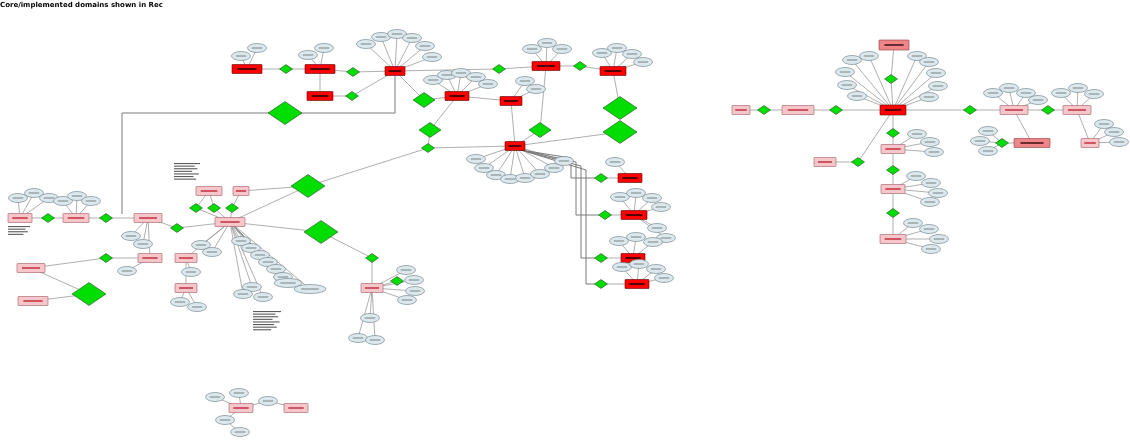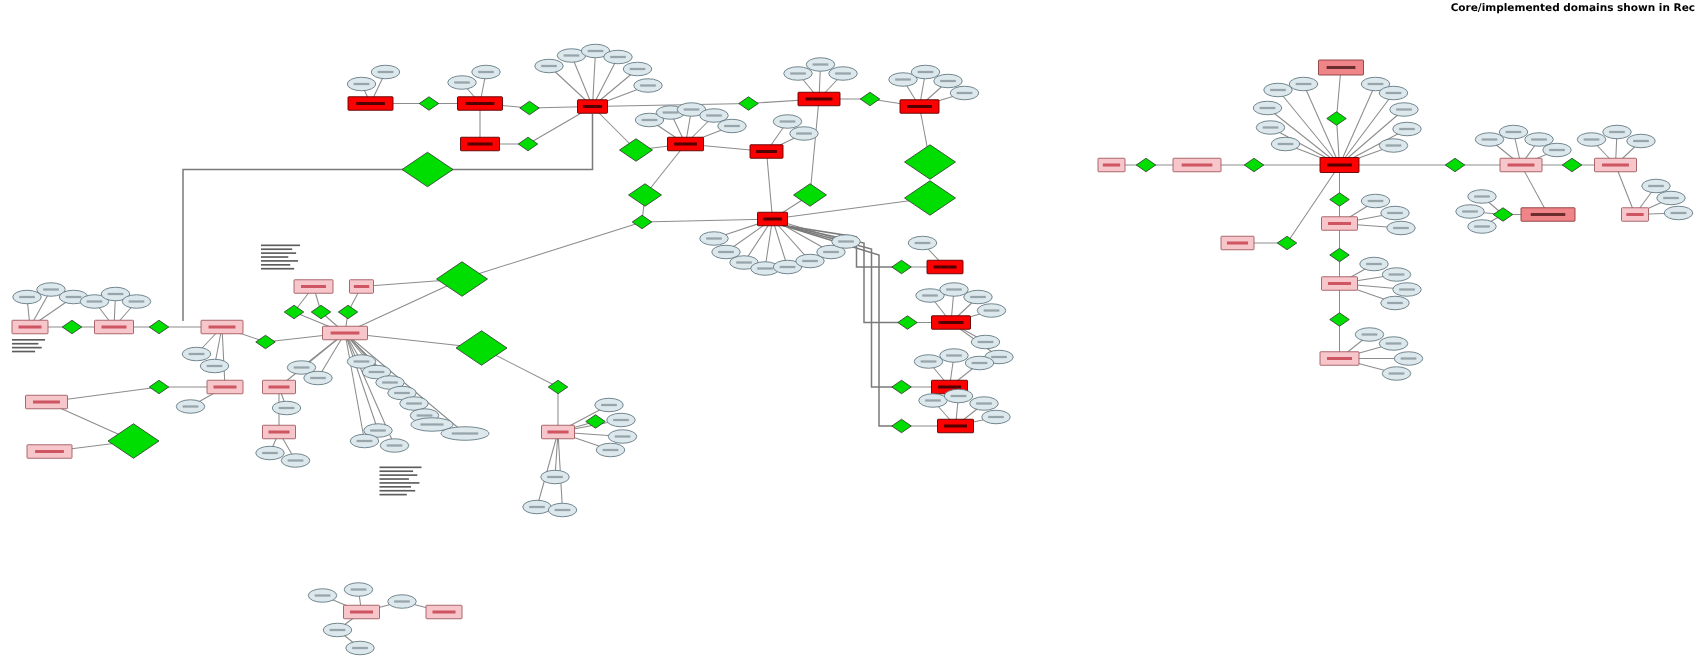--- a/index.html
+++ b/index.html
@@ -5,21 +5,21 @@
   html,body{margin:0;padding:0;background:#ffffff;}
   .canvas{
     position:relative;
     width:1130px;height:443px;
     background:#ffffff;
     font-family:"DejaVu Sans", sans-serif;
     overflow:hidden;
   }
   .diagram-title{
     position:absolute;top:1px;left:0;right:0;
-    text-align:right;
+    text-align:left;
     font-size:7px;font-weight:bold;color:#000;
     letter-spacing:0px;
   }
   svg.er{position:absolute;left:0;top:0;width:1130px;height:443px;}
 </style>
 </head>
 <body>
 
 <div class="canvas">
   <div class="diagram-title">Core/implemented domains shown in Rec</div>

